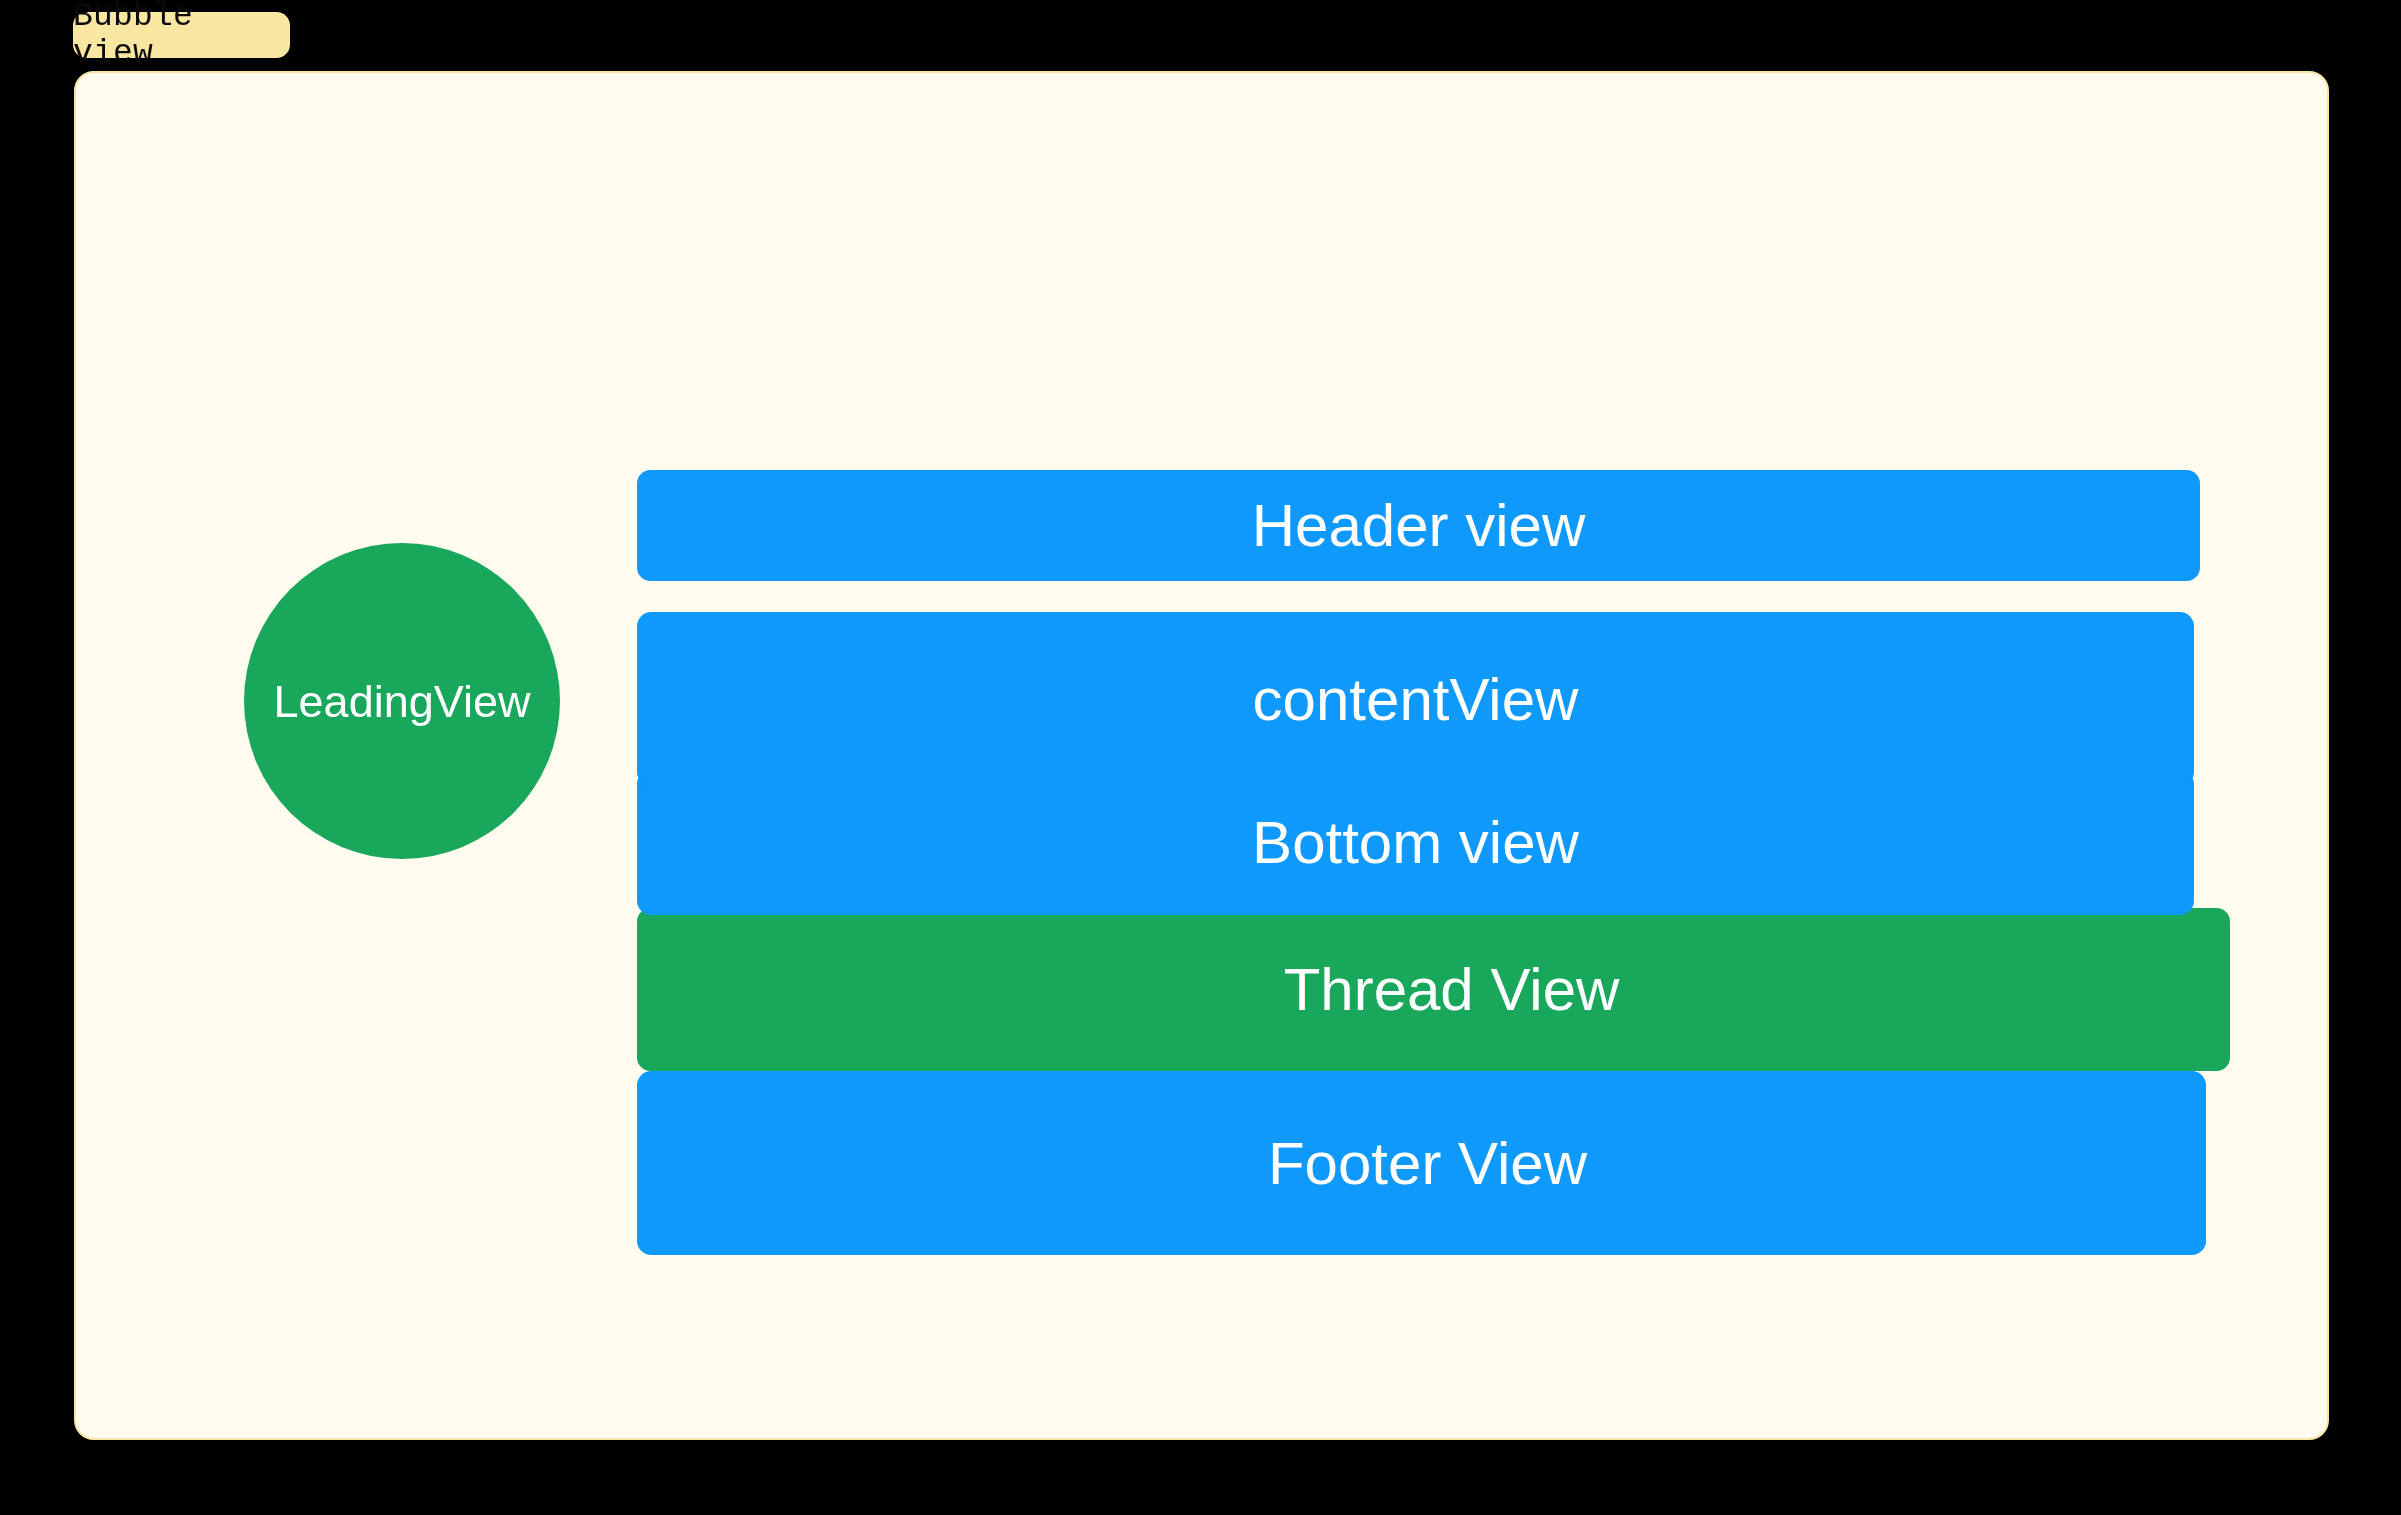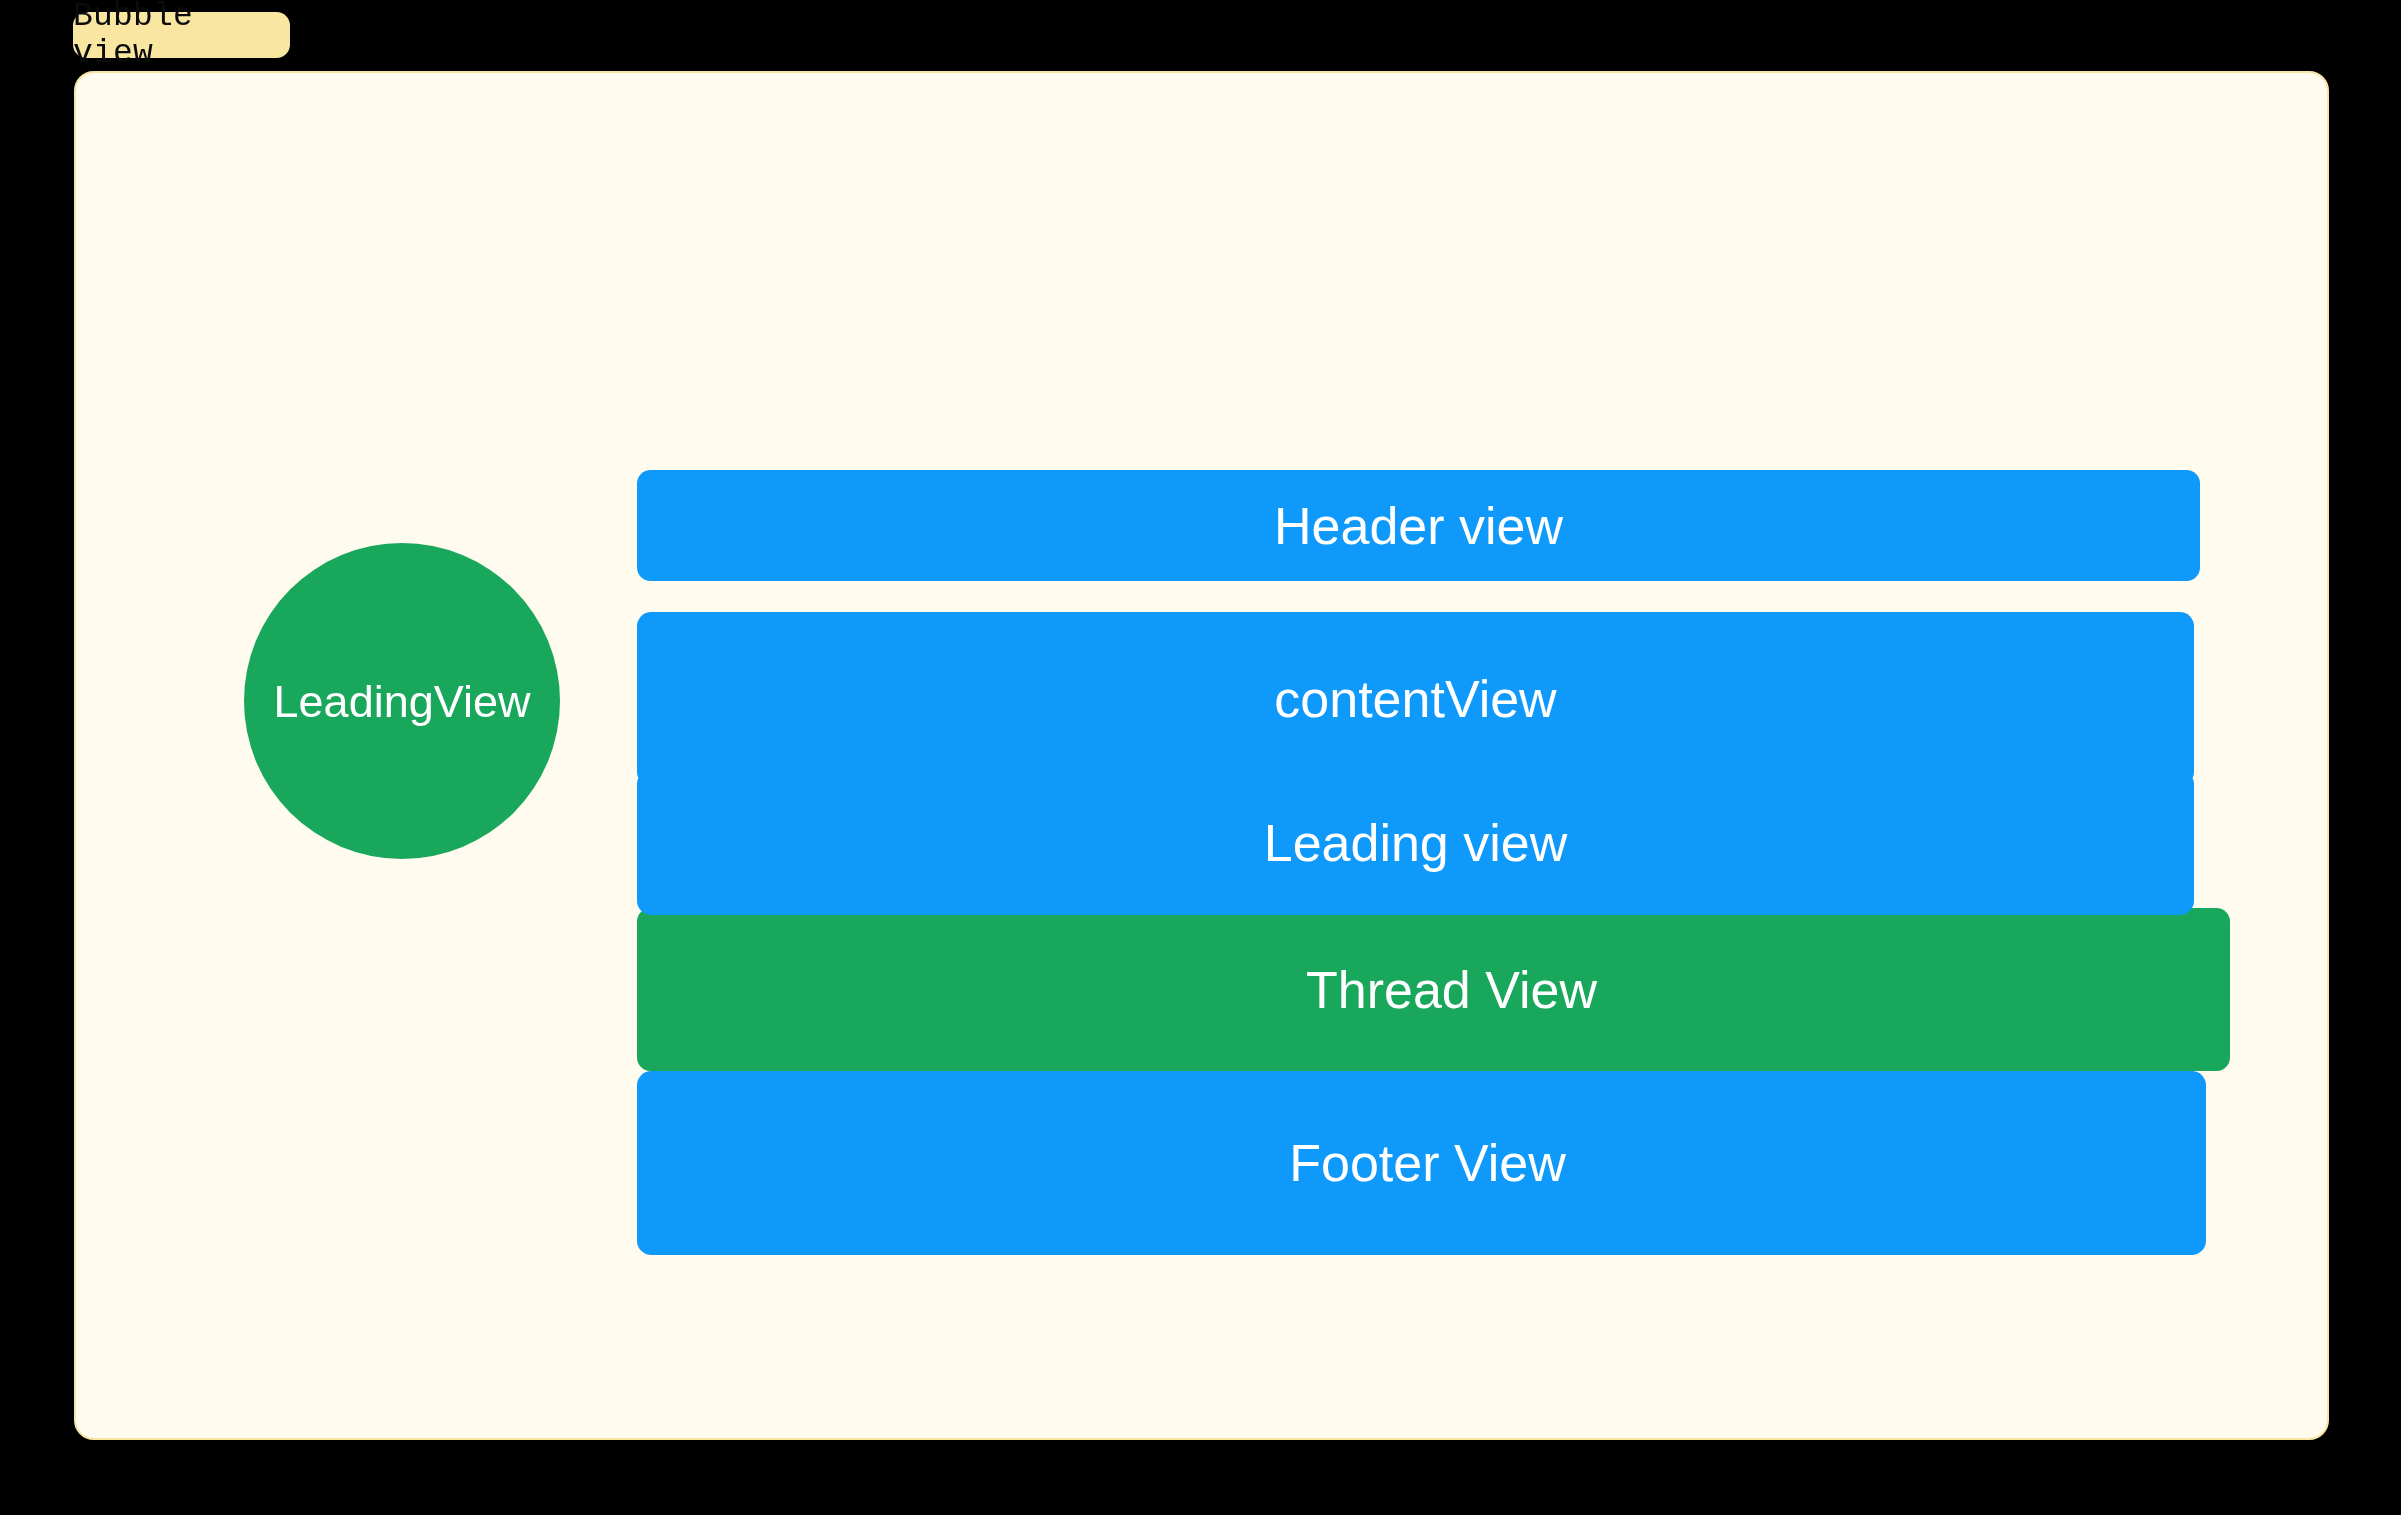--- a/index.html
+++ b/index.html
@@ -53,21 +53,21 @@
     color:var(--label-text);
     font-size:45px;line-height:63px;
     text-align:center;
   }
   .bar{
     position:absolute;
     left:637px;
     width:1557px;
     display:flex;align-items:center;justify-content:center;
     color:var(--label-text);
-    font-size:52px;
+    font-size:60px;
     background:var(--blue);
   }
   .bar-header { top:470px; height:111px; width:1563px; border-radius:13.4px; z-index:4; }
   .bar-content{ top:612px; height:174px; border-radius:14.3px; z-index:3; }
   .bar-bottom { top:770px; height:145px; border-radius:14.3px; z-index:2; }
   .bar-thread { top:908px; height:163px; border-radius:13.4px; background:var(--green); z-index:1;
                 align-items:center;padding-left:36px; }
   .bar-thread .label{ height:104px; display:flex; align-items:center; }
   .bar-footer { top:1071px; height:184px; border-radius:14.3px; z-index:2;padding-left:12px; }
   .label{ pointer-events:none; }
@@ -94,21 +94,21 @@
 
   <div class="bar bar-thread">
     <span class="label">Thread View</span>
   </div>
 
   <div class="bar bar-content">
     <span class="label">contentView</span>
   </div>
 
   <div class="bar bar-bottom">
-    <span class="label">Leading view</span>
+    <span class="label">Bottom view</span>
   </div>
 
   <div class="bar bar-footer">
     <span class="label">Footer View</span>
   </div>
 
 </div>
 
 
 </body></html>

